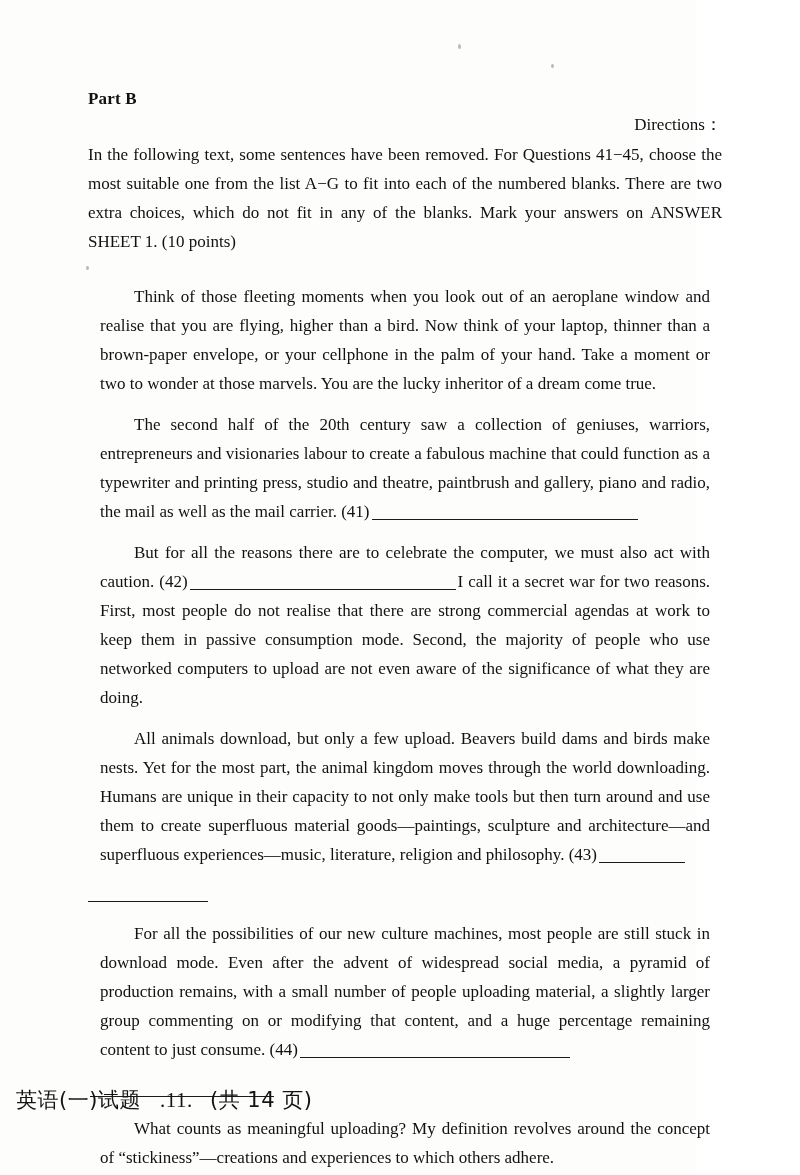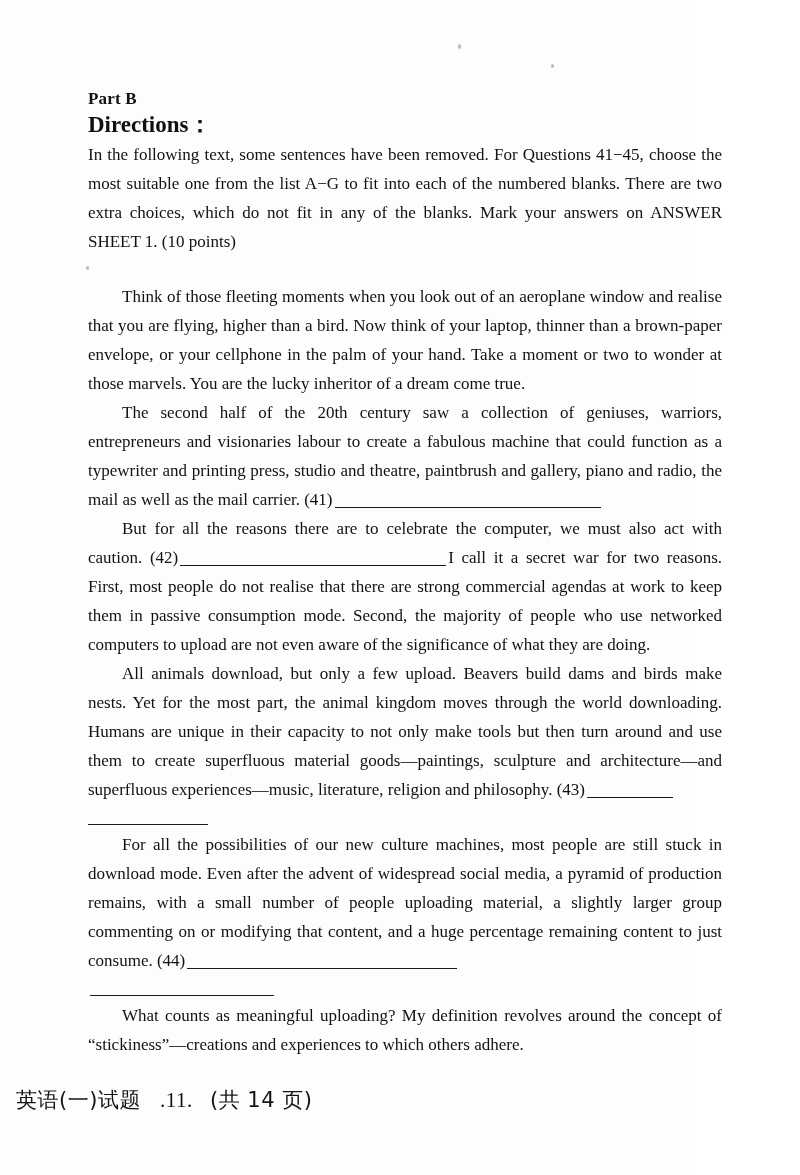--- a/index.html
+++ b/index.html
@@ -29,40 +29,41 @@
     top: 86px;
     width: 634px;
   }
   .part-title {
     font-weight: bold;
     font-size: 17px;
     line-height: 26px;
     letter-spacing: 0.2px;
   }
   .directions-label {
-    font-weight: bold;
-    font-size: 23px;
+    font-weight: normal;
+    font-size: 17px;
     line-height: 26px;
+    text-align: right;
   }
   .directions-body {
     font-size: 17px;
     line-height: 29px;
     text-align: justify;
     text-justify: inter-word;
     margin-top: 2px;
   }
   .body-block {
     margin-top: 26px;
   }
   p.para {
     font-size: 17px;
     line-height: 29px;
     text-align: justify;
     text-justify: inter-word;
-    margin: 0;
+    margin: 12px;
     text-indent: 34px;
   }
   .blank {
     display: inline-block;
     border-bottom: 1.6px solid #1a1a1a;
     height: 17px;
     vertical-align: -3px;
     margin: 0 2px;
   }
   .blank-41 { width: 266px; }

